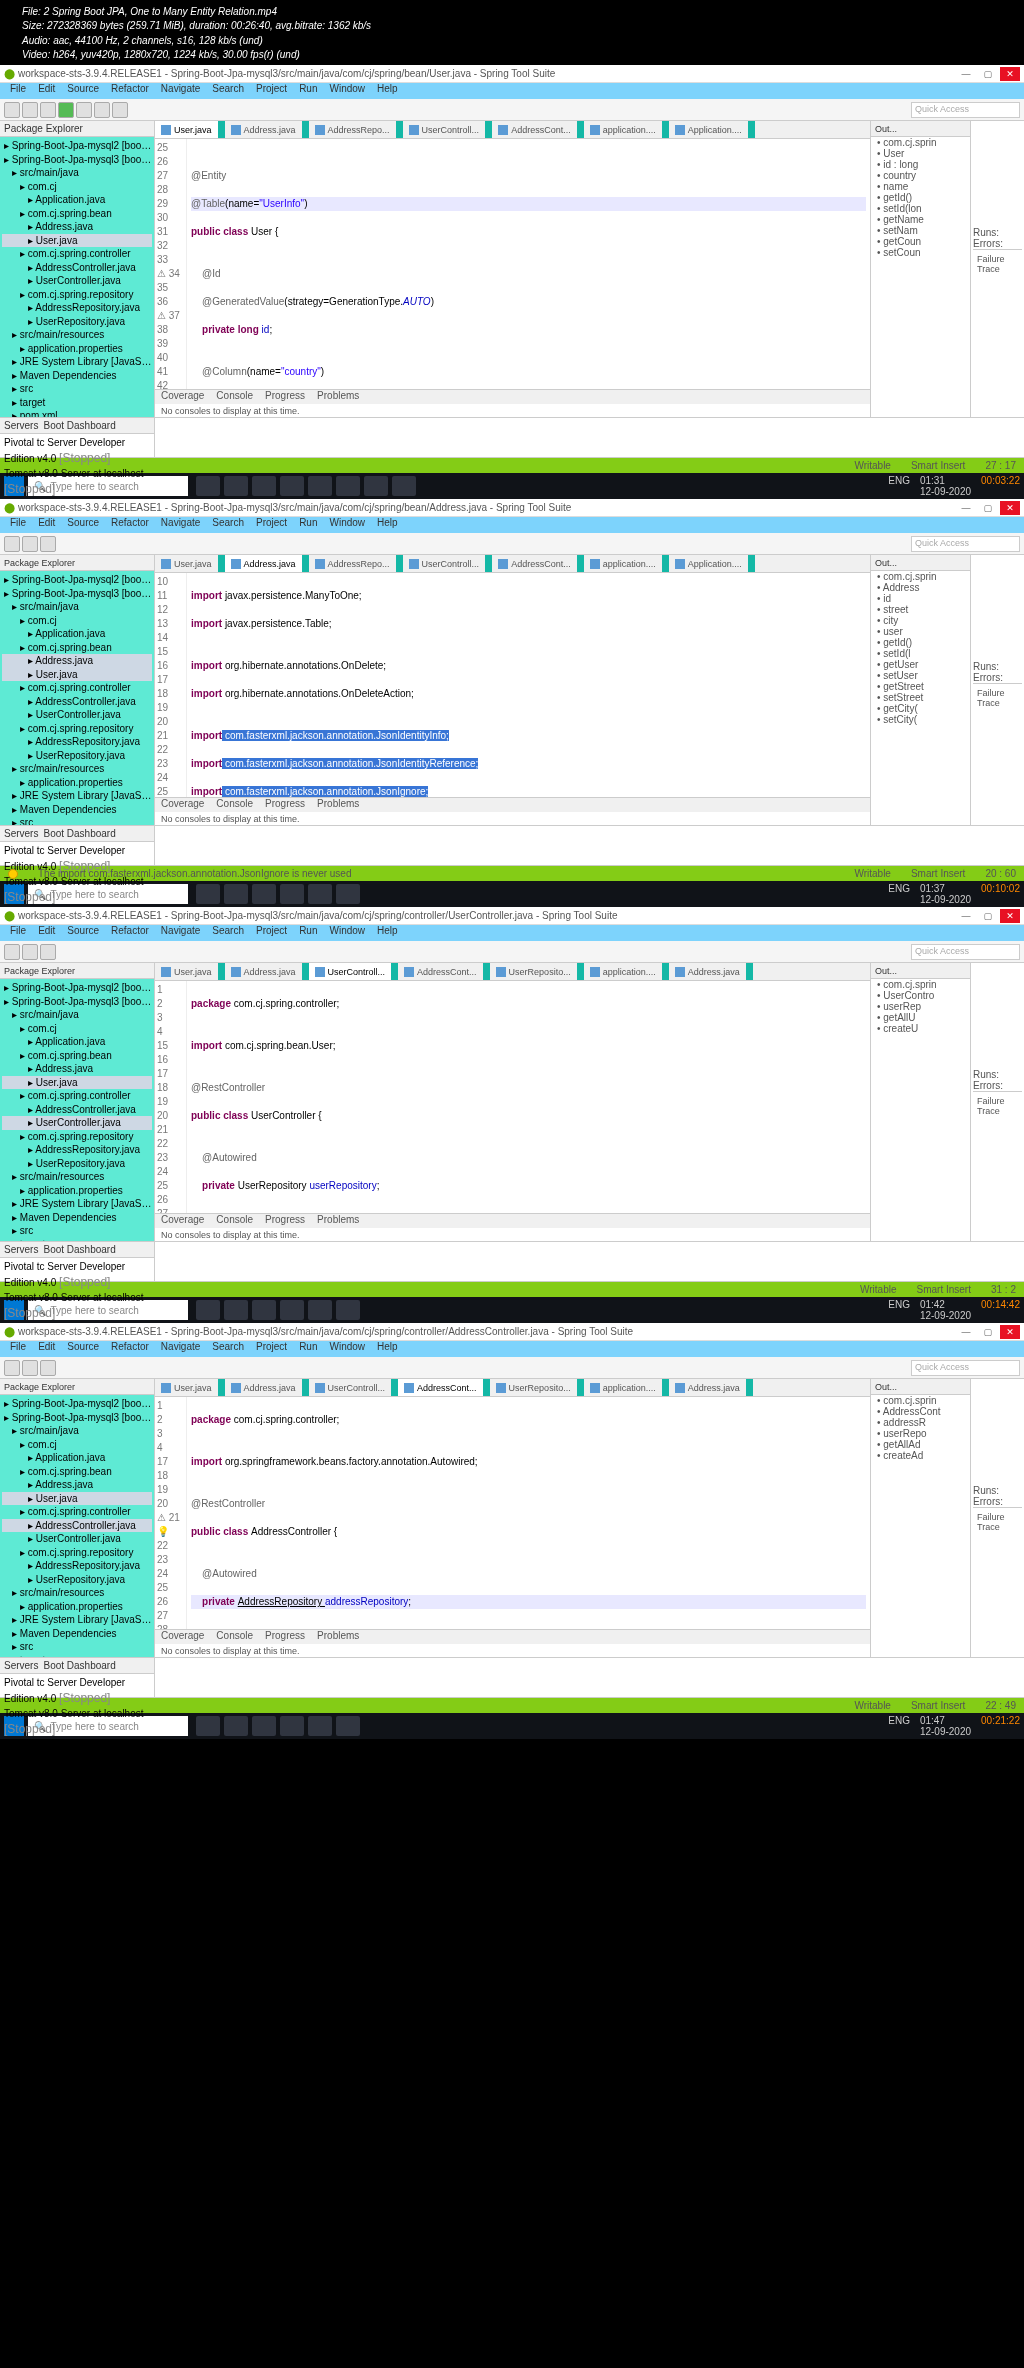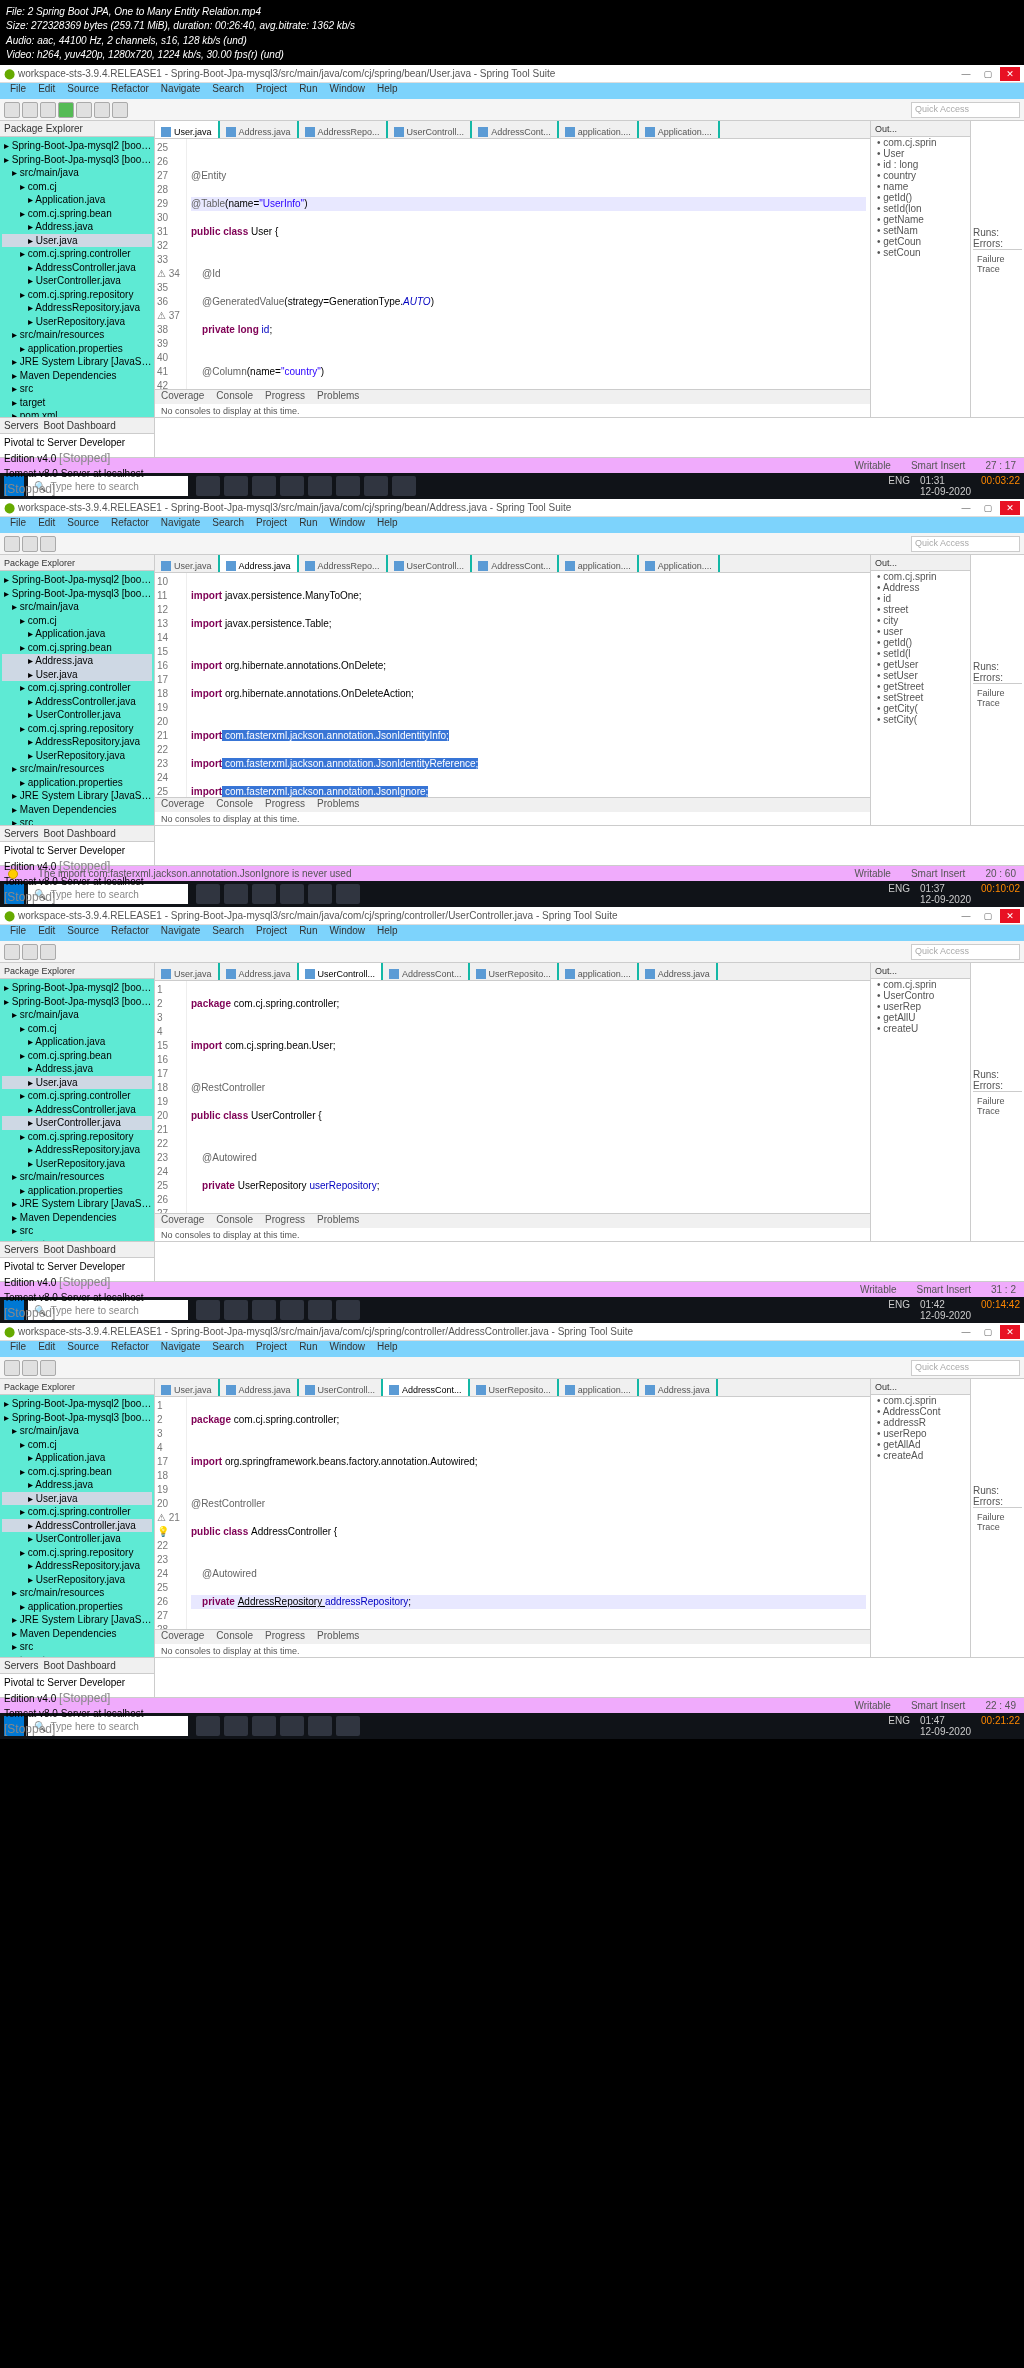--- a/index.html
+++ b/index.html
@@ -1,38 +1,38 @@
 <!DOCTYPE html>
 <html><head>
 <meta charset="utf-8">
 <style>
 *{margin:0;padding:0;box-sizing:border-box;font-family:Tahoma,Arial,sans-serif;font-size:10px}
 body{background:#000;color:#fff;width:1024px}
-.header-info{background:#000;padding:4px 6px;font-size:11px;line-height:1.3}
+.header-info{background:#000;padding:4px 22px;font-size:11px;line-height:1.3}
 .header-info i{font-style:italic}
 .ide-window{background:#f0f0f0;color:#000;position:relative;margin-bottom:0}
 .titlebar{background:#fff;height:18px;display:flex;align-items:center;padding:0 4px;font-size:10px;color:#555;border-bottom:1px solid #ddd}
 .titlebar .wincontrols{margin-left:auto;display:flex;gap:2px}
 .wincontrols span{width:20px;height:14px;display:inline-flex;align-items:center;justify-content:center;font-size:9px;color:#666}
 .wincontrols .close{background:#e81123;color:#fff}
 .menubar{background:#7dd3fc;height:16px;display:flex;padding:0 4px;font-size:10px;color:#333}
 .menubar span{padding:0 6px;cursor:pointer}
 .toolbar{background:#f5f5f5;height:22px;border-bottom:1px solid #ccc;display:flex;align-items:center;padding:0 4px;gap:2px}
 .toolbar-icon{width:16px;height:16px;display:inline-block;background:#e0e0e0;border:1px solid #aaa;border-radius:2px}
 .quick-access{margin-left:auto;width:109px;height:16px;border:1px solid #ccc;background:#fff;font-size:9px;padding:1px 3px;color:#aaa}
 .main-area{display:flex;height:296px}
 .pkg-explorer{width:155px;background:#5eead4;border-right:1px solid #ccc;overflow:hidden;font-size:9px}
 .view-header{background:#f0f0f0;height:16px;border-bottom:1px solid #ccc;display:flex;align-items:center;padding:0 4px;font-size:9px;color:#333}
 .tree{padding:2px;line-height:1.35;color:#000;overflow:hidden}
 .tree-item{white-space:nowrap;overflow:hidden;text-overflow:ellipsis}
 .ti-0{padding-left:2px}.ti-1{padding-left:10px}.ti-2{padding-left:18px}.ti-3{padding-left:26px}
 .tree-item.selected{background:#ced8e4}
 .editor-area{flex:1;background:#fff;display:flex;flex-direction:column}
 .editor-tabs{height:18px;background:#f0f0f0;display:flex;border-bottom:1px solid #ccc;overflow:hidden}
-.editor-tab{padding:1px 6px;border-right:2px solid #14b8a6;font-size:9px;color:#555;white-space:nowrap;display:flex;align-items:flex-end;gap:3px}
+.editor-tab{padding:1px 6px;border-right:7px solid #14b8a6;font-size:9px;color:#555;white-space:nowrap;display:flex;align-items:center;gap:3px}
 .editor-tab.active{background:#fff;color:#000}
 .tab-icon{width:10px;height:10px;background:#5b9bd5;display:inline-block}
 .code-area{flex:1;display:flex;font-family:Consolas,monospace;font-size:11px;overflow:hidden}
 .gutter{width:32px;background:#fff;text-align:left;padding:2px 6px 2px 2px;color:#787878;border-right:1px solid #eee;line-height:1.4}
 .code-lines{flex:1;padding:2px 4px;line-height:1.4;white-space:pre;overflow:hidden}
 .kw{color:#7f0055;font-weight:bold}
 .ann{color:#646464}
 .str{color:#2a00ff}
 .field{color:#0000c0}
 .ital{font-style:italic;color:#0000c0}
@@ -40,21 +40,21 @@
 .console-area{height:28px;background:#fff;border-top:1px solid #ccc}
 .console-tabs{height:14px;display:flex;background:#f0f0f0;font-size:9px}
 .console-tab{padding:0 6px;color:#555}
 .console-body{padding:2px 6px;font-size:9px;color:#555}
 .outline{width:100px;background:#fff;border-left:1px solid #ccc;font-size:8px;overflow:hidden}
 .outline .tree-item{padding-left:6px;color:#555}
 .bottom-panels{height:40px;background:#fff;border-top:1px solid #ccc;display:flex}
 .servers{width:155px;border-right:1px solid #ccc}
 .servers-body{font-size:9px;padding:2px 4px;line-height:1.4}
 .srv-dec{color:#888;font-size:12px}
-.statusbar{height:16px;background:#f0abfc;border-top:1px solid #ccc;display:flex;align-items:center;padding:0 8px;font-size:9px;color:#555;gap:20px}
+.statusbar{height:16px;background:#84cc16;border-top:1px solid #ccc;display:flex;align-items:center;padding:0 8px;font-size:9px;color:#555;gap:20px}
 .statusbar .sb-right{margin-left:auto;display:flex;gap:20px}
 .taskbar{height:26px;background:#101318;display:flex;align-items:center;padding:0 4px;color:#fff;font-size:10px}
 .win-icon{width:20px;height:20px;background:#0078d4;margin-right:4px}
 .search-box{width:160px;height:20px;background:#fff;color:#888;padding:2px 6px;display:flex;align-items:center;gap:4px}
 .tb-icons{display:flex;gap:4px;margin-left:8px}
 .tb-icon{width:24px;height:20px;background:#303540;border-radius:2px}
 .tb-right{margin-left:auto;display:flex;align-items:flex-start;gap:10px;font-size:9px;color:#ccc}
 .junit{width:54px;background:#fff;border-left:1px solid #ccc;font-size:8px;padding:2px}
 .junit-runs{color:#555;margin-top:4px}
 .failure-trace{padding:4px;font-size:9px;color:#555;border-top:1px solid #ccc}

